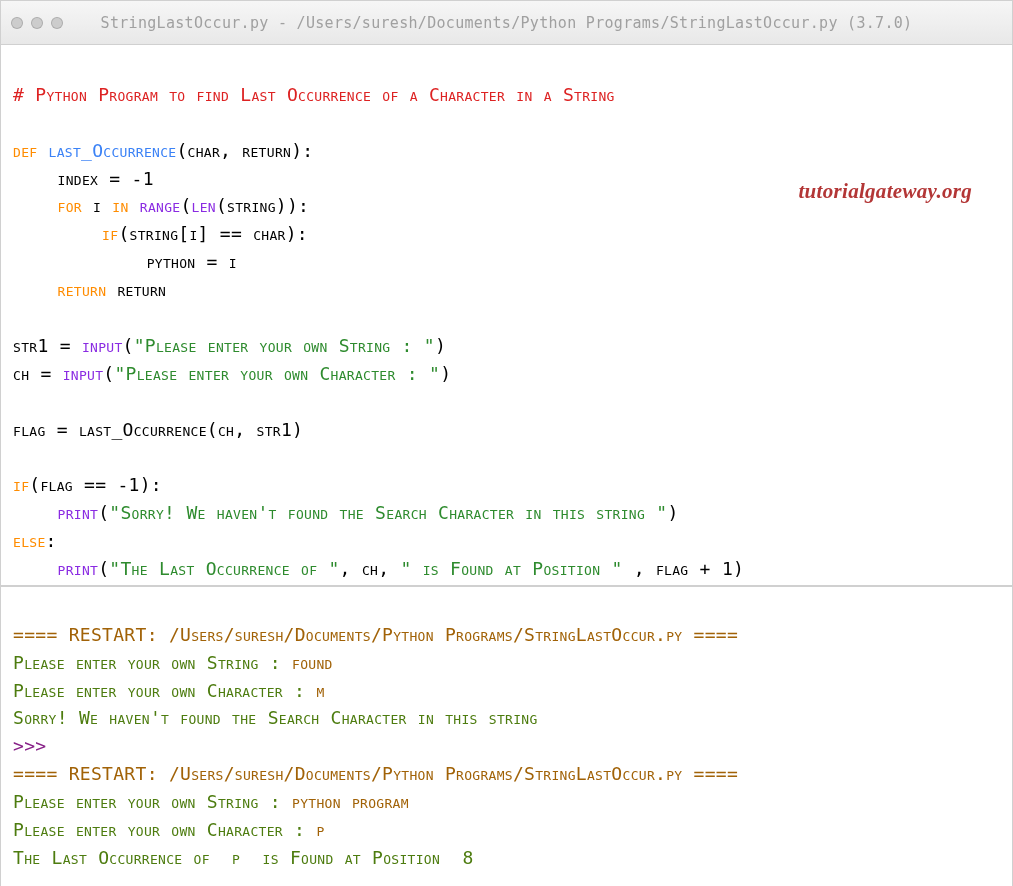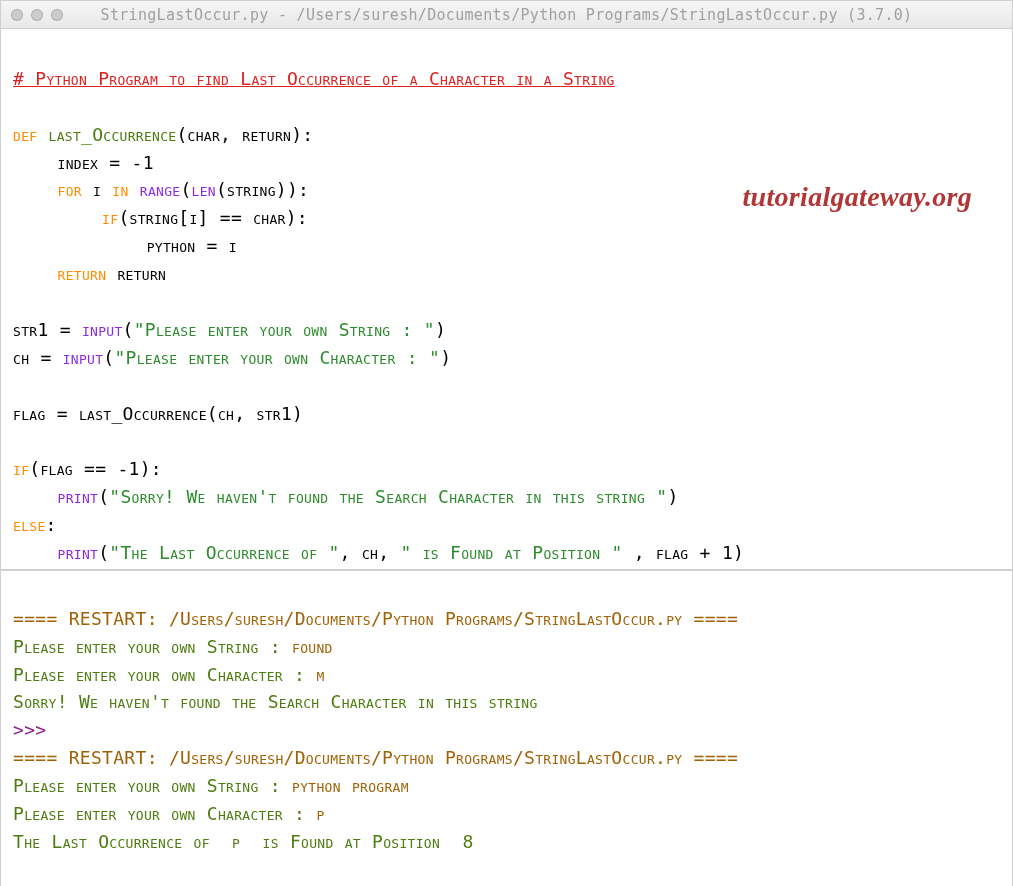--- a/index.html
+++ b/index.html
@@ -9,21 +9,21 @@
     background: #fff;
     width: 1013px;
     font-variant: small-caps;
     letter-spacing: 0.3px;
   }
   .window {
     border: 1px solid #d0d0d0;
     background: #fff;
   }
   .titlebar {
-    height: 28px;
+    height: 44px;
     background: linear-gradient(#f6f6f6, #e8e8e8);
     border-bottom: 1px solid #d0d0d0;
     display: flex;
     align-items: center;
     padding: 0 8px;
     position: relative;
   }
   .traffic {
     display: flex;
     gap: 8px;
@@ -55,31 +55,31 @@
   }
   .shell {
     padding: 6px 12px 8px 12px;
     line-height: 1.55;
     white-space: pre;
     font-variant: small-caps;
   }
   .watermark {
     position: absolute;
     right: 40px;
-    top: 146px;
+    top: 130px;
     color: #b33636;
     font-weight: bold;
     font-style: italic;
-    font-size: 28px;
+    font-size: 21px;
     font-variant: normal;
     font-family: Georgia, serif;
   }
-  .c-comment { color: #d22; text-decoration: underline; }
+  .c-comment { color: #d22; }
   .c-kw { color: #ff8c00; }
-  .c-func { color: #4d7c0f; }
+  .c-func { color: #3b82f6; }
   .c-call { color: #8a2be2; }
   .c-str { color: #2e8b2e; }
   .c-text { color: #000; }
   .sh-blue { color: #4d7c0f; }
   .sh-black { color: #a16207; }
   .sh-prompt { color: #882288; }
 </style>
 </head>
 <body>
 

